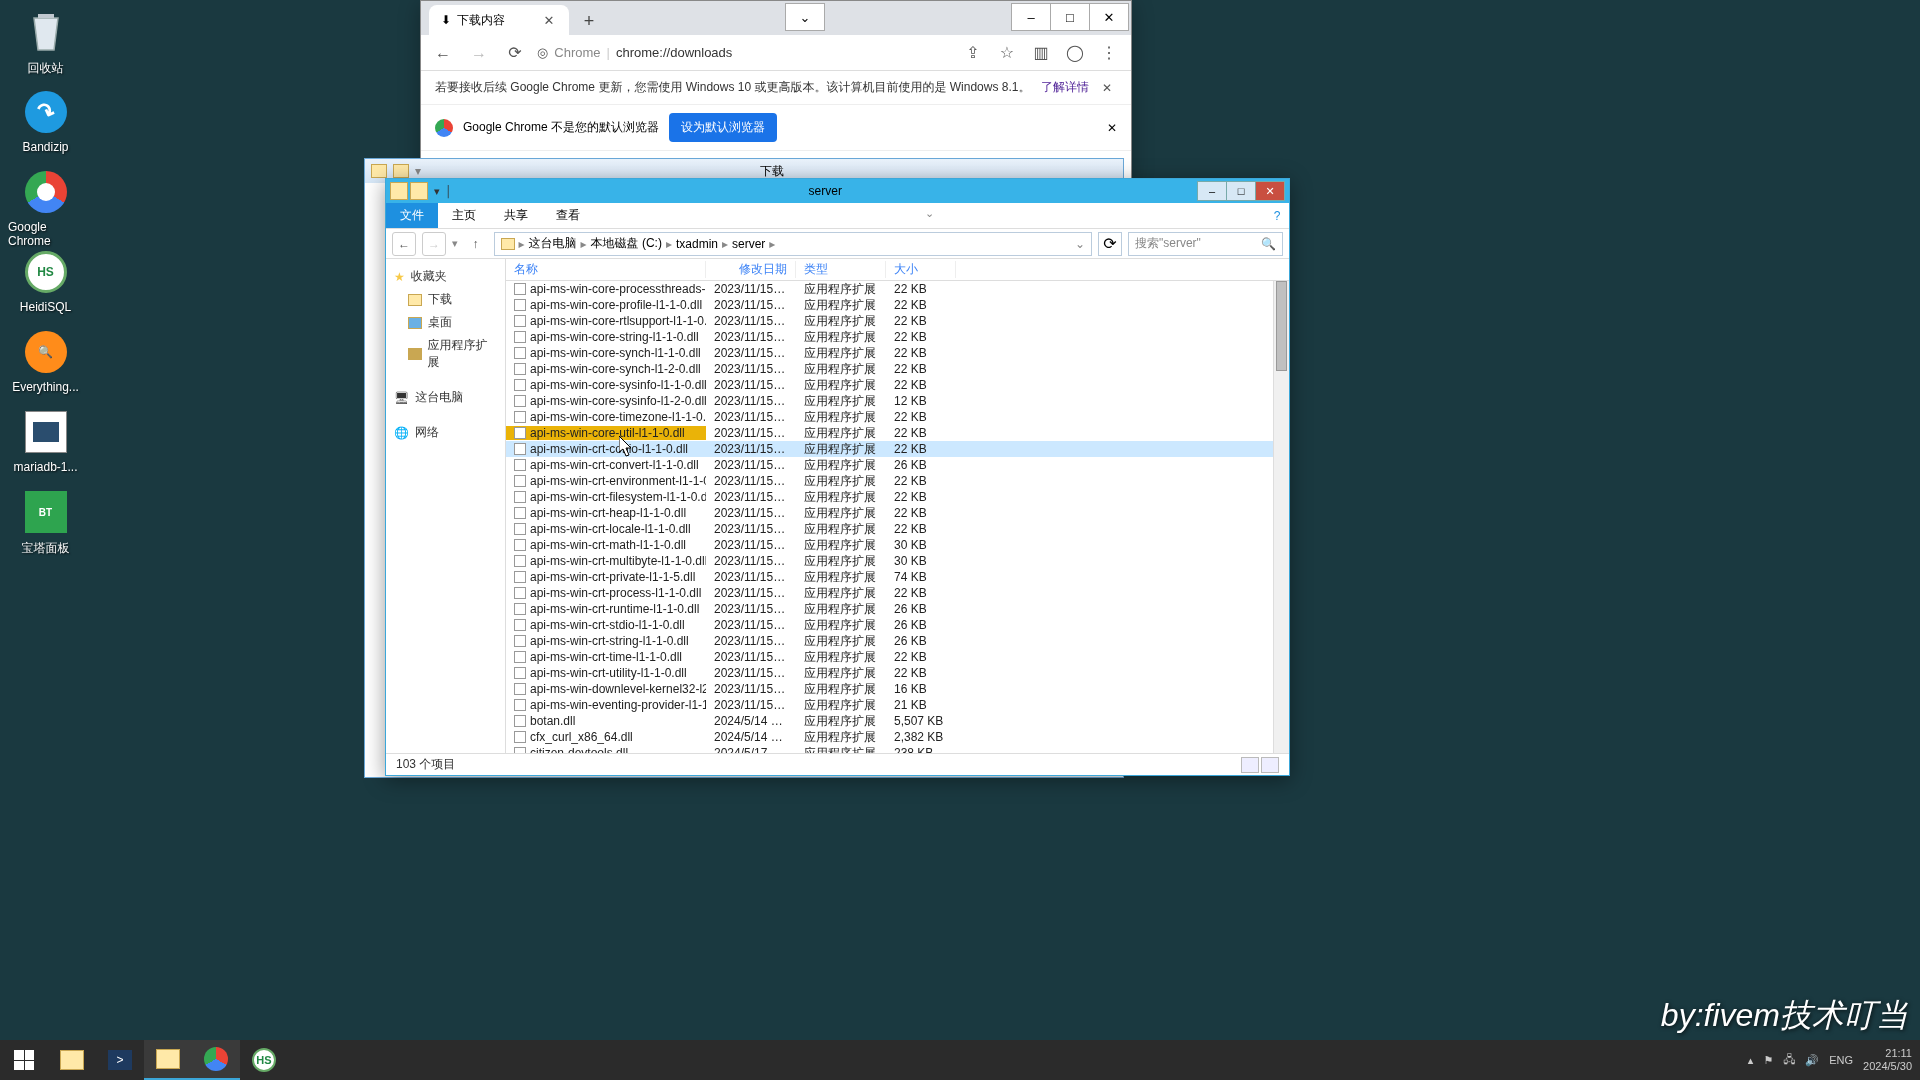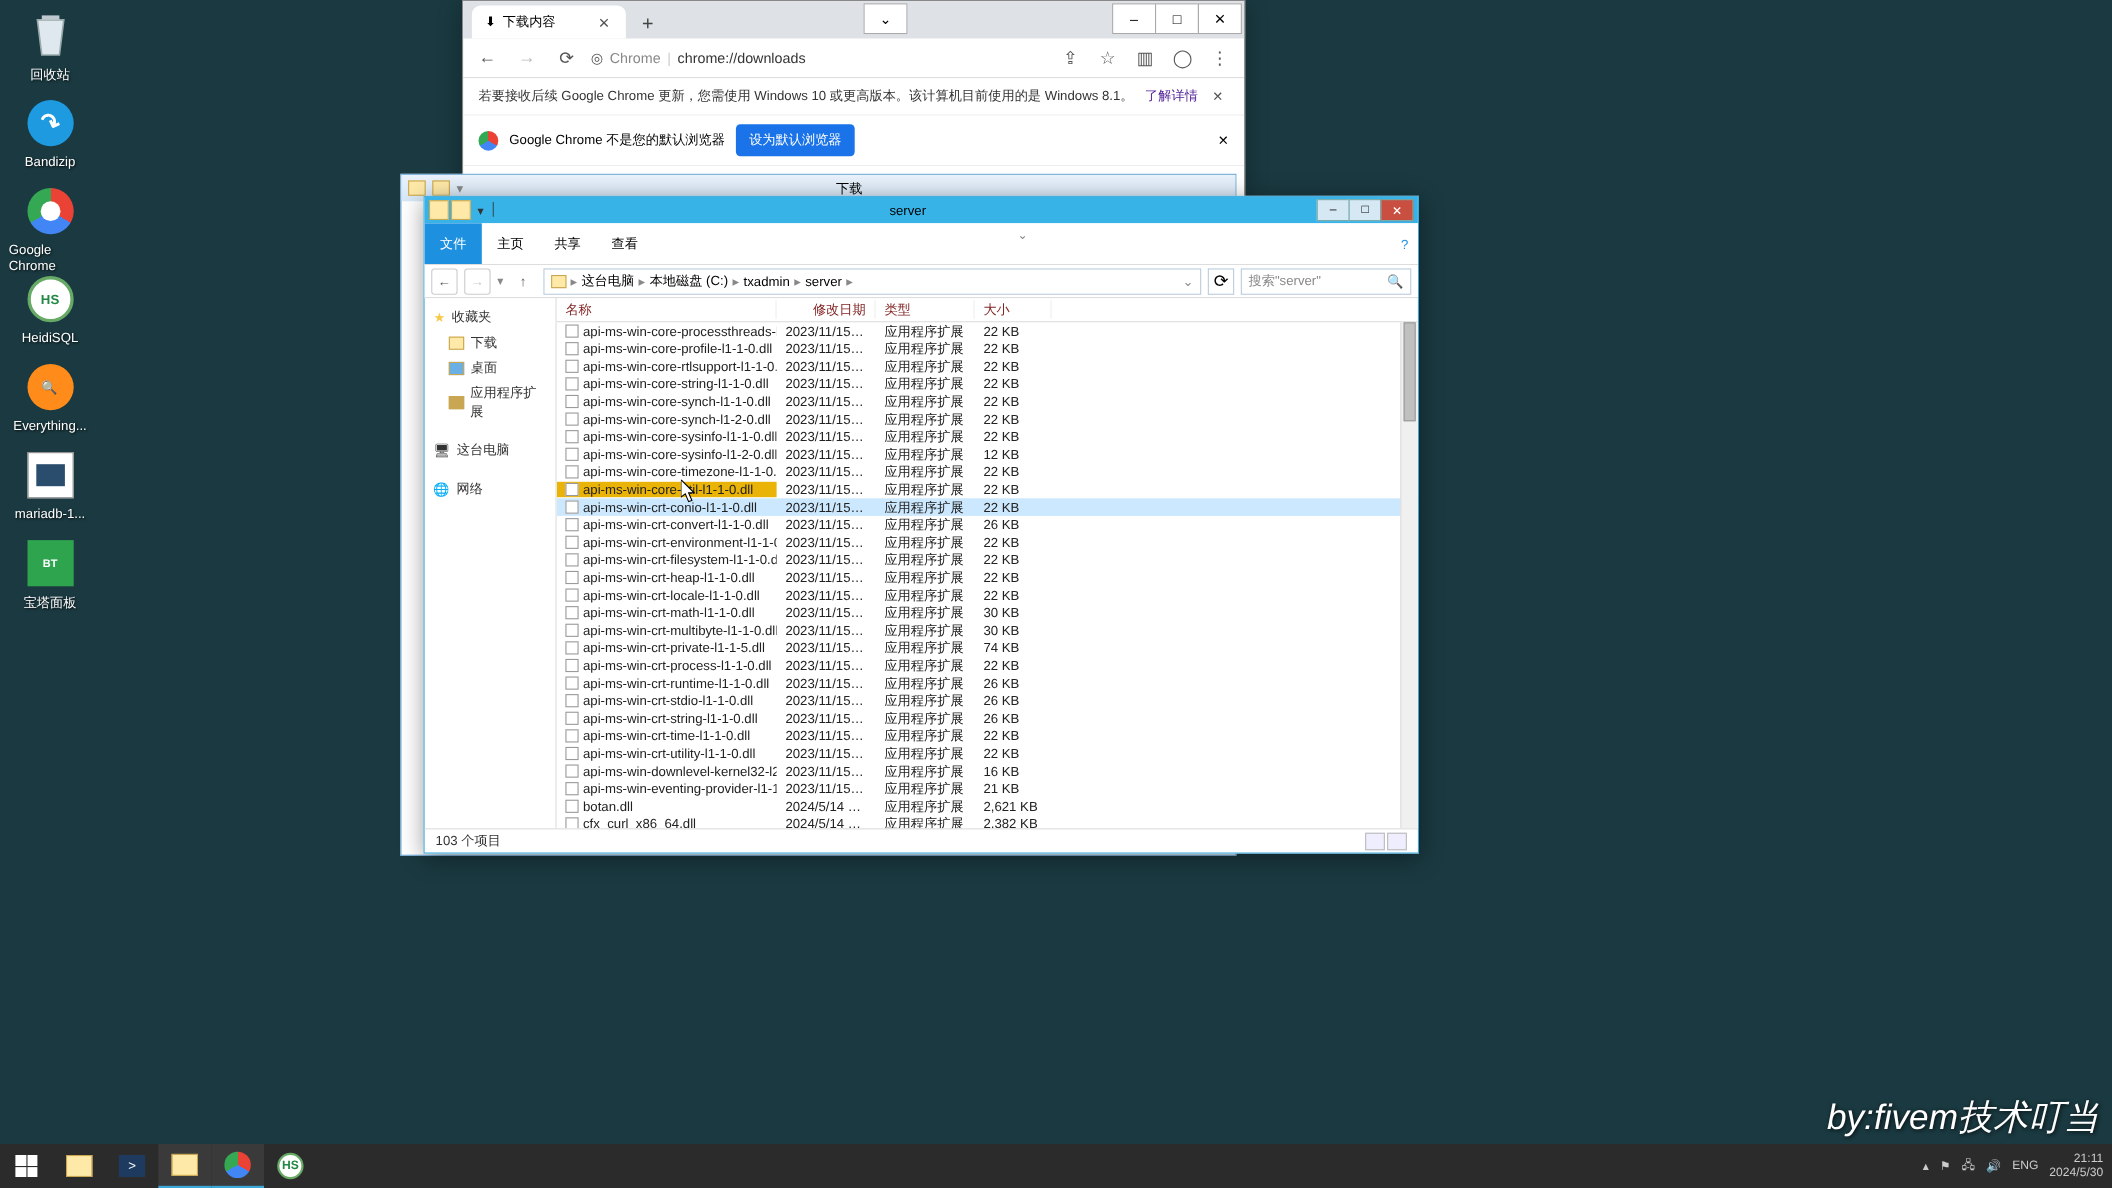--- a/index.html
+++ b/index.html
@@ -42,39 +42,39 @@
 
 
 .explorer { position: absolute; left: 385px; top: 178px; width: 905px; height: 598px; background: #fff; border: 1px solid #3ba7d9; box-shadow: 0 4px 20px rgba(0,0,0,0.4); display: flex; flex-direction: column; }
 .explorer-title { height: 24px; background: #38b3e8; display: flex; align-items: center; padding: 0 4px; gap: 6px; }
 .explorer-title .icons-left { display: flex; gap: 2px; }
 .explorer-title .icons-left div { width: 18px; height: 18px; background: #ffe9a8; border: 1px solid #c9a752; }
 .explorer-title .title-text { flex: 1; text-align: center; font-size: 12px; color: #000; }
 .explorer-title .win-controls { display: flex; }
 .explorer-title .win-btn { width: 30px; height: 20px; background: #d7e8f5; border: 1px solid #7aa; display: flex; align-items: center; justify-content: center; font-size: 11px; margin-left: -1px; }
 .explorer-title .win-btn.close { background: #c94f40; color: #fff; }
-.explorer-menu { height: 38px; background: #fff; display: flex; align-items: stretch; font-size: 12px; border-bottom: 1px solid #ddd; }
+.explorer-menu { height: 26px; background: #fff; display: flex; align-items: stretch; font-size: 12px; border-bottom: 1px solid #ddd; }
 .explorer-menu .tab { padding: 4px 14px; display: flex; align-items: center; }
 .explorer-menu .tab.active { background: #1e90e0; color: #fff; }
 .explorer-menu .help { margin-left: auto; width: 24px; display: flex; align-items: center; justify-content: center; color: #1e90e0; }
 .explorer-nav { height: 30px; display: flex; align-items: center; padding: 0 6px; gap: 6px; border-bottom: 1px solid #ddd; background: #fff; }
 .explorer-nav .nav-arr { width: 24px; height: 24px; border: 1px solid #ccc; border-radius: 3px; display: flex; align-items: center; justify-content: center; font-size: 12px; color: #555; }
 .explorer-nav .breadcrumb { flex: 1; height: 24px; border: 1px solid #bcd; display: flex; align-items: center; font-size: 12px; padding: 0 6px; gap: 4px; }
 .explorer-nav .breadcrumb .crumb { display: flex; align-items: center; gap: 4px; }
 .explorer-nav .breadcrumb .sep { color: #888; }
 .explorer-nav .refresh { width: 24px; height: 24px; border: 1px solid #bcd; display: flex; align-items: center; justify-content: center; }
 .explorer-nav .search { width: 155px; height: 24px; border: 1px solid #bcd; display: flex; align-items: center; font-size: 12px; padding: 0 6px; color: #888; }
 .explorer-body { flex: 1; display: flex; overflow: hidden; }
 .explorer-sidebar { width: 120px; border-right: 1px solid #ddd; padding: 6px 0; font-size: 12px; overflow: hidden; }
 .sidebar-group { margin-bottom: 12px; }
 .sidebar-head { padding: 3px 8px; display: flex; align-items: center; gap: 6px; color: #333; }
 .sidebar-item { padding: 3px 8px 3px 22px; display: flex; align-items: center; gap: 6px; color: #333; }
 .sidebar-item .mini-icon { width: 14px; height: 12px; background: #ffe9a8; border: 1px solid #c9a752; }
 .explorer-files { flex: 1; display: flex; flex-direction: column; overflow: hidden; position: relative; }
-.files-header { display: flex; font-size: 12px; color: #7f1d1d; border-bottom: 1px solid #ddd; height: 22px; align-items: center; }
+.files-header { display: flex; font-size: 12px; color: #3b82f6; border-bottom: 1px solid #ddd; height: 22px; align-items: center; }
 .files-header > div { padding: 0 8px; border-right: 1px solid #eee; }
 .col-name { width: 200px; }
 .col-date { width: 90px; text-align: right; }
 .col-type { width: 90px; }
 .col-size { width: 70px; }
 .files-list { flex: 1; overflow: hidden; }
 .file-row { display: flex; font-size: 12px; height: 16px; align-items: center; color: #222; }
 .file-row > div { padding: 0 8px; white-space: nowrap; overflow: hidden; text-overflow: ellipsis; }
 .file-row .col-name { display: flex; align-items: center; gap: 4px; }
 .file-row .file-icon { width: 12px; height: 12px; background: #fff; border: 1px solid #999; flex-shrink: 0; }
@@ -558,21 +558,21 @@
               <div class="col-type">应用程序扩展</div>
               <div class="col-size">21 KB</div>
             </div>
             <div class="file-row">
               <div class="col-name">
                 <div class="file-icon"></div>
                 <span>botan.dll</span>
               </div>
               <div class="col-date">2024/5/14 18:27</div>
               <div class="col-type">应用程序扩展</div>
-              <div class="col-size">2,621 KB</div>
+              <div class="col-size">5,507 KB</div>
             </div>
             <div class="file-row">
               <div class="col-name">
                 <div class="file-icon"></div>
                 <span>cfx_curl_x86_64.dll</span>
               </div>
               <div class="col-date">2024/5/14 18:33</div>
               <div class="col-type">应用程序扩展</div>
               <div class="col-size">2,382 KB</div>
             </div>

